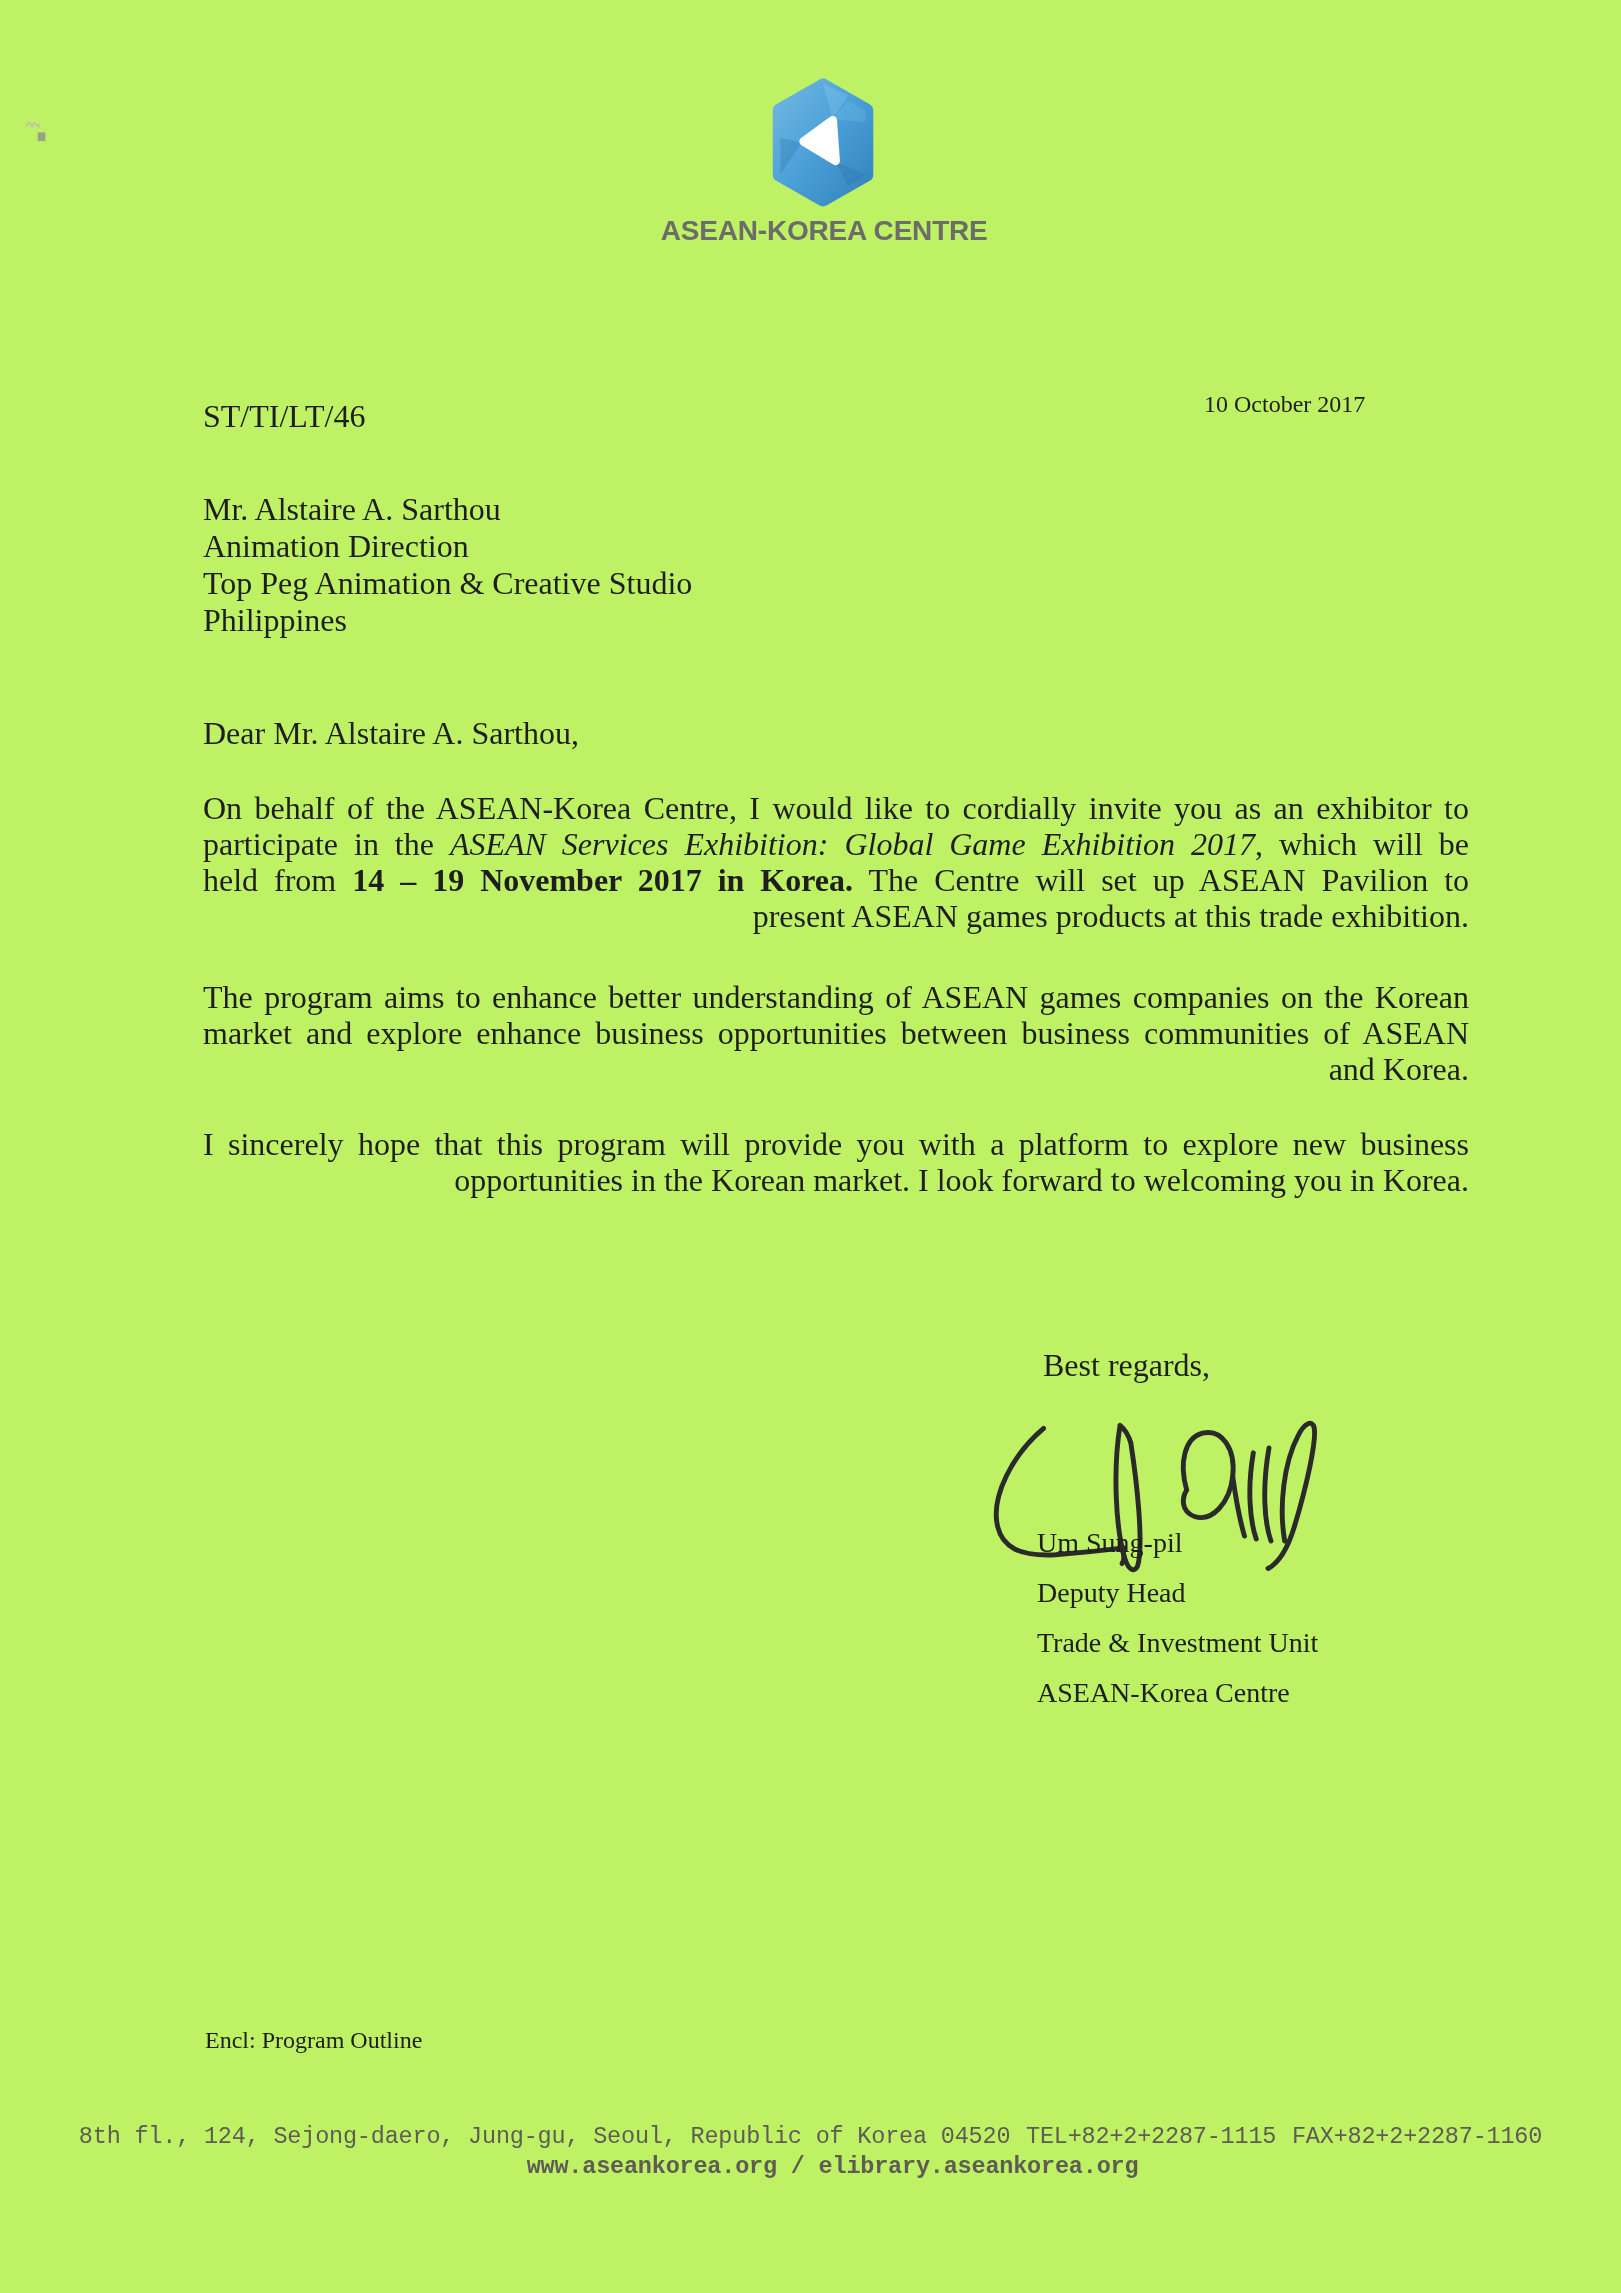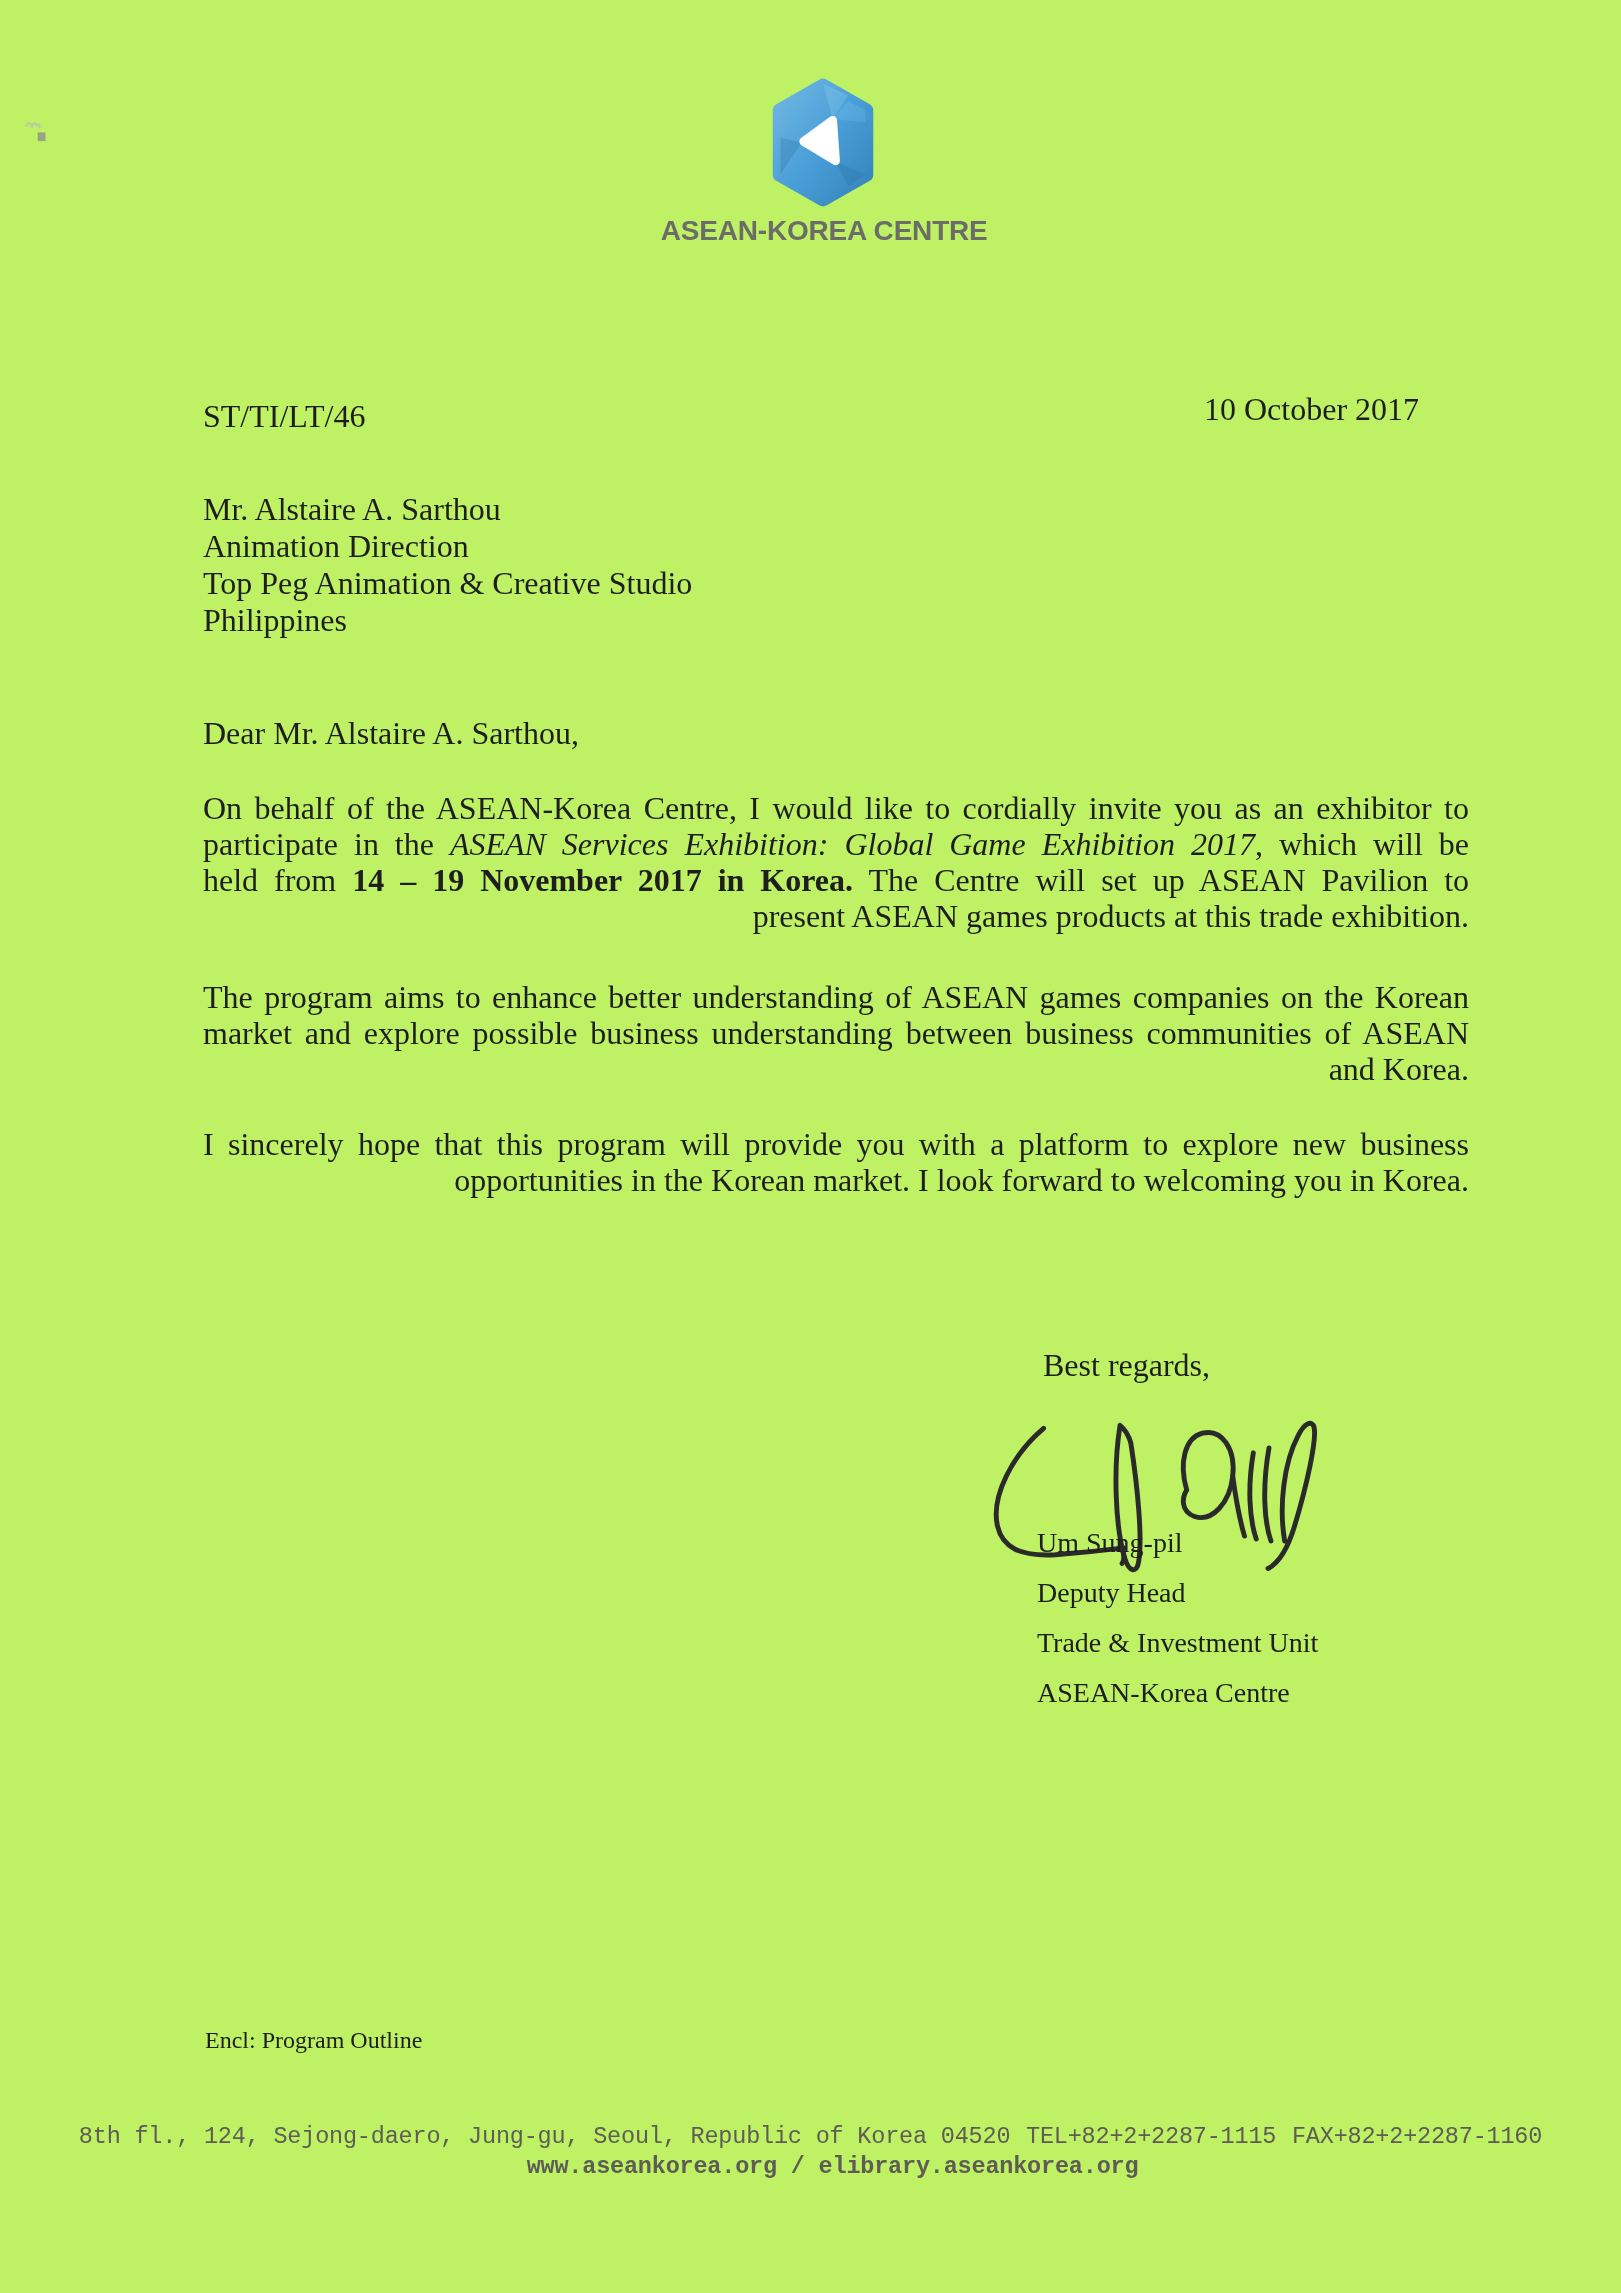--- a/index.html
+++ b/index.html
@@ -14,21 +14,21 @@
   .logo-ribbon{position:absolute;left:765px;top:77px;width:116px;height:131px;}
   .org-name{
     position:absolute;left:13.7px;top:215px;width:1621px;
     text-align:center;
     font-family:"Liberation Sans", sans-serif;
     font-weight:bold;font-size:28px;letter-spacing:-0.2px;
     color:#6c6c69;
   }
   
   .ref-no{position:absolute;left:203px;top:398px;font-size:32px;}
-  .date{position:absolute;left:1204px;top:391px;font-size:32px;}
+  .date{position:absolute;left:1204px;top:391px;font-size:24px;}
   
   .recipient{position:absolute;left:203px;top:491px;font-size:32px;line-height:37px;}
   
   .salutation{position:absolute;left:203px;top:715px;font-size:32px;}
   .para{position:absolute;left:203px;width:1266px;font-size:32px;line-height:36px;}
   .para1{top:790px;}
   .para2{top:979px;}
   .para3{top:1126px;}
   .jline{text-align:justify;text-align-last:justify;}
   .lline{text-align:right;}
@@ -95,21 +95,21 @@
 
   <div class="para para1">
     <div class="jline">On behalf of the ASEAN-Korea Centre, I would like to cordially invite you as an exhibitor to</div>
     <div class="jline"><span>participate in the </span><span class="it">ASEAN Services Exhibition: Global Game Exhibition 2017</span><span>, which will be</span></div>
     <div class="jline"><span>held from </span><span class="bd">14 – 19 November 2017 in Korea.</span><span> The Centre will set up ASEAN Pavilion to</span></div>
     <div class="lline">present ASEAN games products at this trade exhibition.</div>
   </div>
 
   <div class="para para2">
     <div class="jline">The program aims to enhance better understanding of ASEAN games companies on the Korean</div>
-    <div class="jline">market and explore possible business understanding between business communities of ASEAN</div>
+    <div class="jline">market and explore enhance business opportunities between business communities of ASEAN</div>
     <div class="lline">and Korea.</div>
   </div>
 
   <div class="para para3">
     <div class="jline">I sincerely hope that this program will provide you with a platform to explore new business</div>
     <div class="lline">opportunities in the Korean market. I look forward to welcoming you in Korea.</div>
   </div>
 
   <div class="valediction">Best regards,</div>
 

